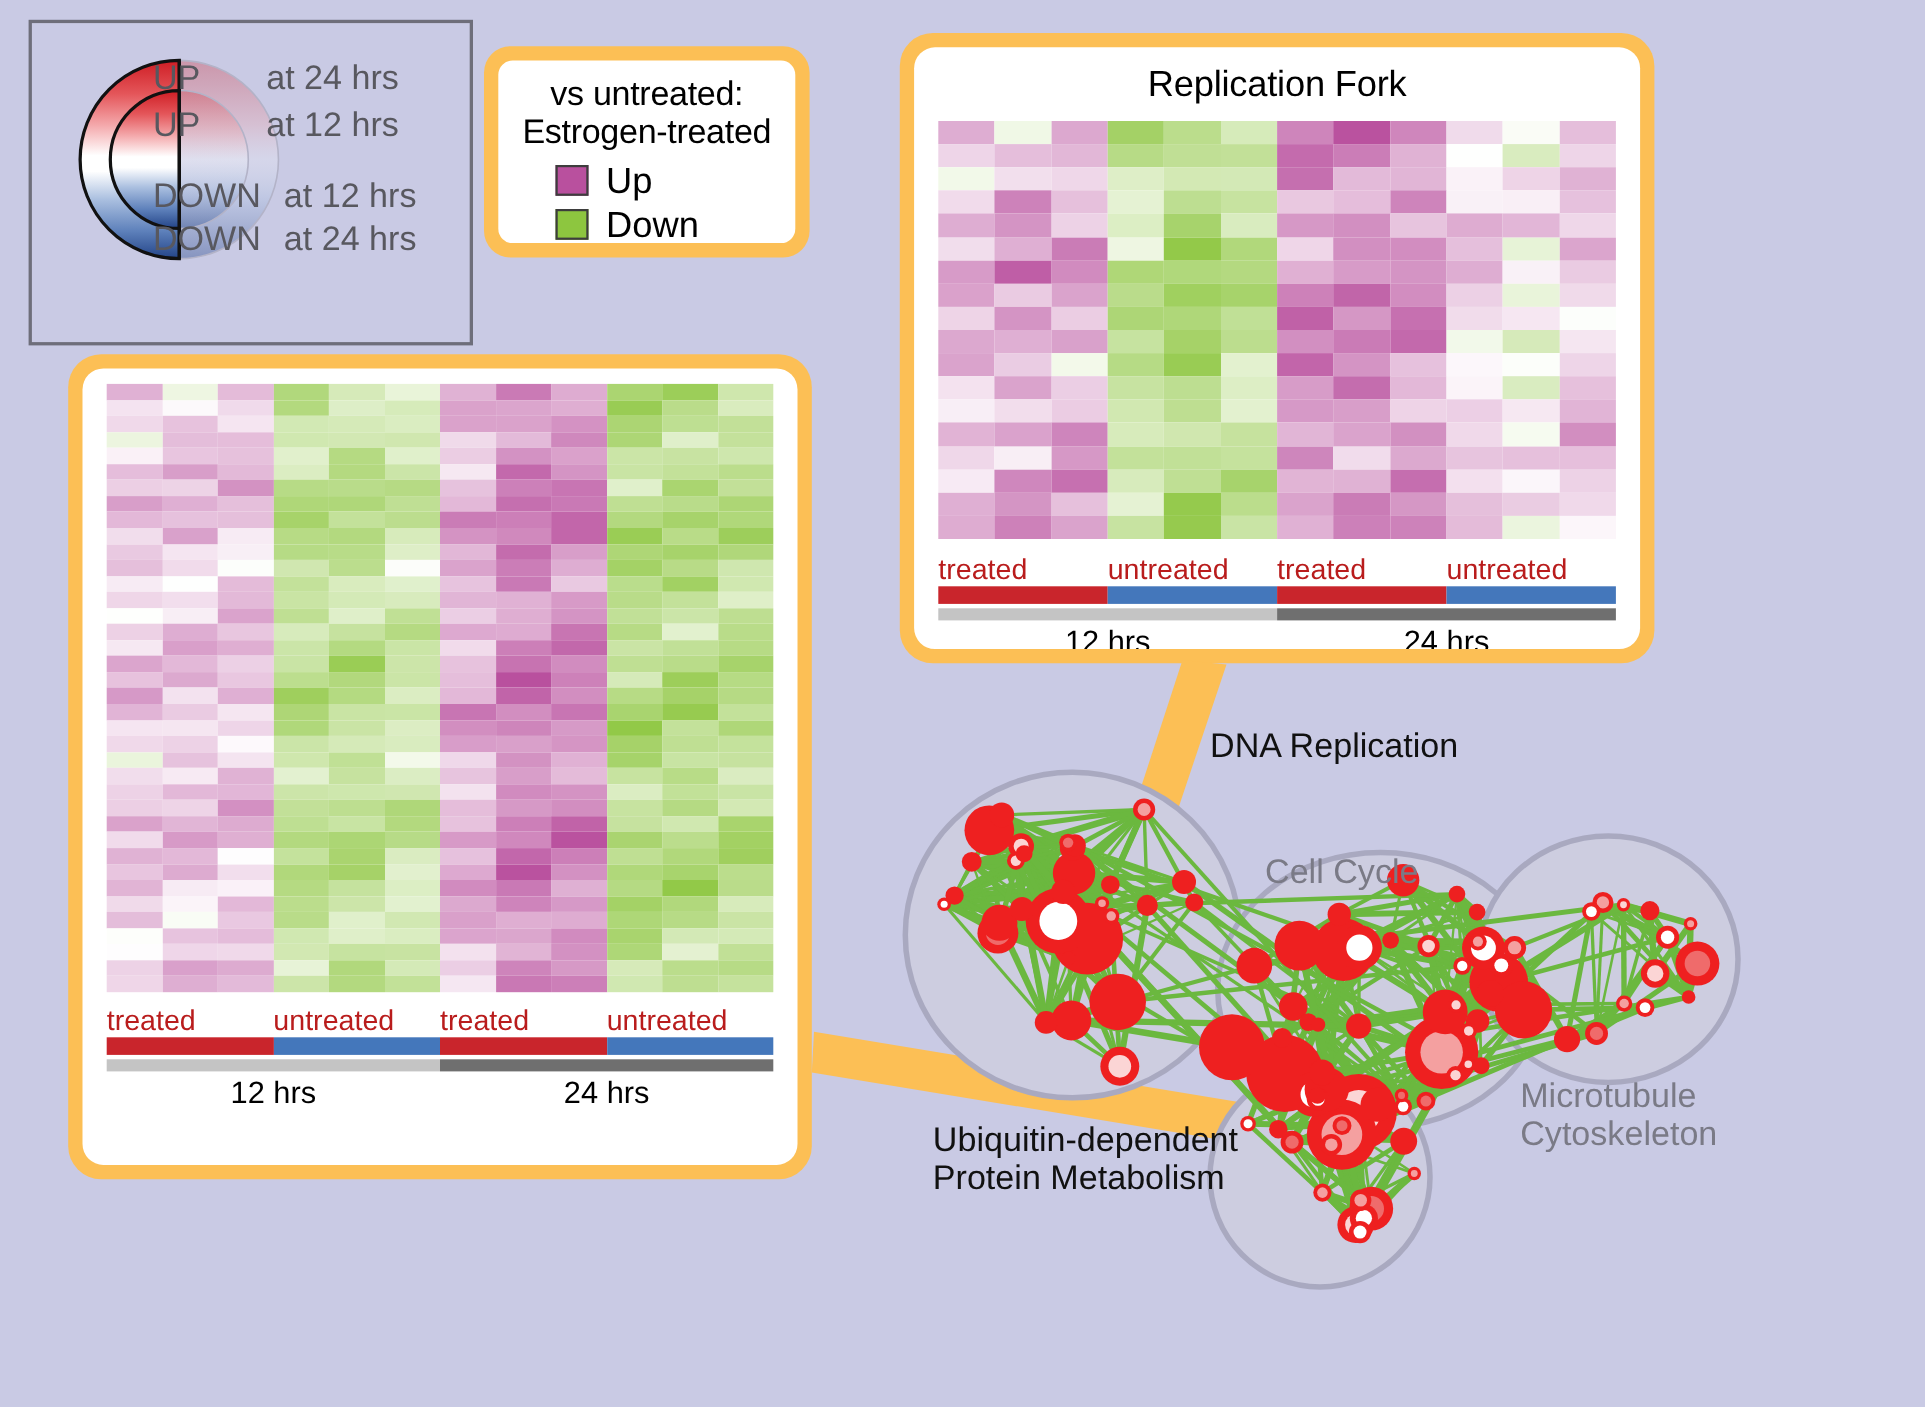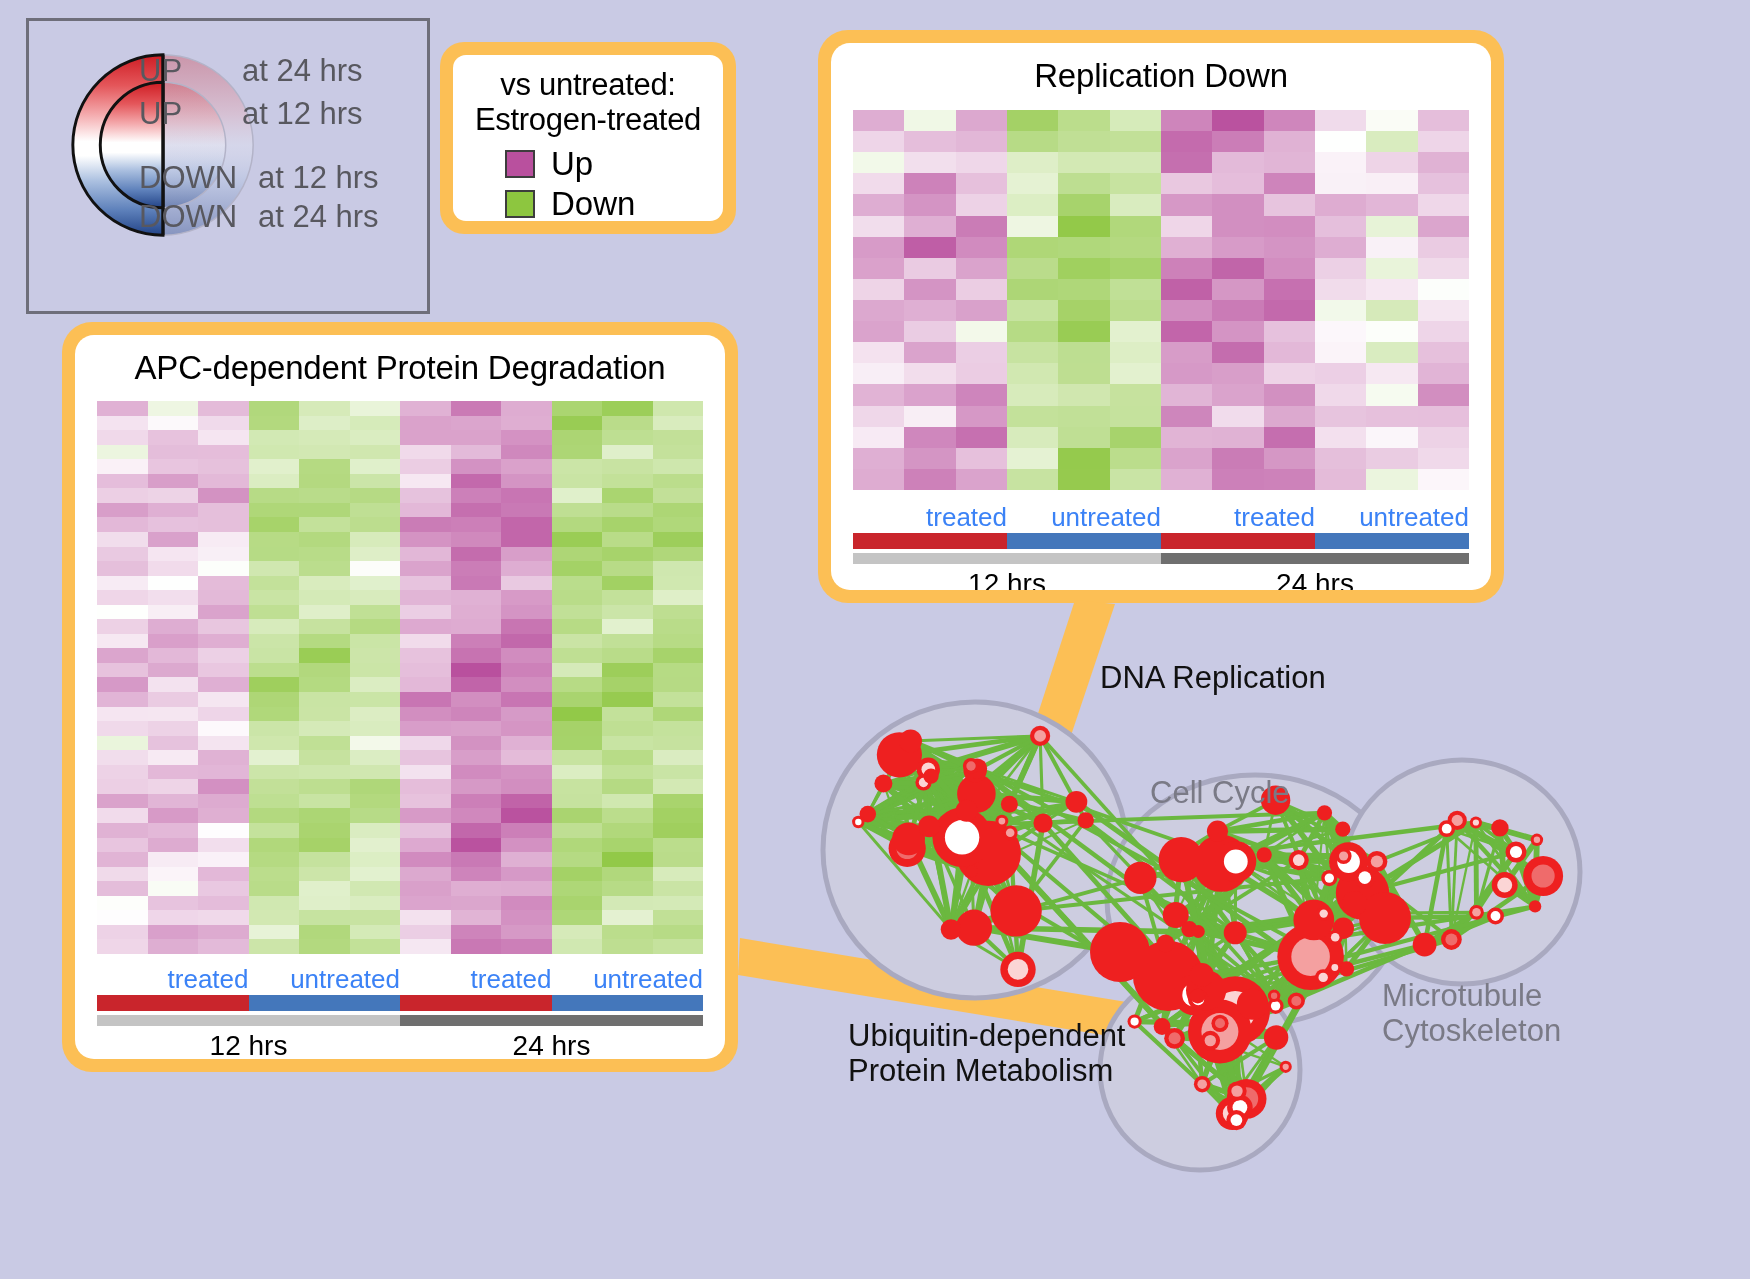--- a/index.html
+++ b/index.html
@@ -51,21 +51,21 @@
   #apc-panel { left: 62px; top: 322px; width: 676px; height: 750px; }
 
   .hm-title {
     text-align: center; font-size: 33px; color: #000; font-weight: normal;
     padding-top: 14px; letter-spacing: -0.2px;
   }
   .hm-grid { display: grid; position: relative; }
   .hm-cell { width: 100%; height: 100%; }
 
   .hm-colnames {
-    display: flex; font-size: 26px; color: #3b82f6; text-align: right;
+    display: flex; font-size: 26px; color: #b91c1c; text-align: left;
   }
   .hm-colnames > div { flex: 1 1 0; }
   .hm-bar { display: flex; height: 16px; }
   .hm-bar > div { flex: 1 1 0; }
   .hm-timebar { display: flex; height: 11px; margin-top: 4px; }
   .hm-timebar > div { flex: 1 1 0; }
   .hm-times { display: flex; font-size: 28px; color: #000; text-align: center; }
   .hm-times > div { flex: 1 1 0; }
 
   
@@ -143,21 +143,21 @@
         <div class="legend-row">
           <span class="legend-swatch" id="sw-down" style="background: rgb(141, 198, 63);"></span>
           <span class="lbl">Down</span>
         </div>
       </div>
     </div>
   </div>
 
   <div class="panel" id="repfork-panel">
     <div class="panel-inner">
-      <div class="hm-title">Replication Down</div>
+      <div class="hm-title">Replication Fork</div>
       <div id="hm-repfork" class="hm-grid" style="margin: 15px 22px 0px; height: 380px; grid-template-columns: repeat(12, 1fr); grid-template-rows: repeat(18, 1fr);">
           <div class="hm-cell" style="background:rgb(222,173,210)"></div>
           <div class="hm-cell" style="background:rgb(240,248,230)"></div>
           <div class="hm-cell" style="background:rgb(220,168,207)"></div>
           <div class="hm-cell" style="background:rgb(164,209,102)"></div>
           <div class="hm-cell" style="background:rgb(187,221,140)"></div>
           <div class="hm-cell" style="background:rgb(214,235,186)"></div>
           <div class="hm-cell" style="background:rgb(206,133,187)"></div>
           <div class="hm-cell" style="background:rgb(186,82,159)"></div>
           <div class="hm-cell" style="background:rgb(207,134,188)"></div>
@@ -389,21 +389,20 @@
         <div class="hm-times" id="rf-times" style="margin-top:4px;">
             <div>12 hrs</div>
             <div>24 hrs</div>
           </div>
       </div>
     </div>
   </div>
 
   <div class="panel" id="apc-panel">
     <div class="panel-inner">
-      <div class="hm-title">APC-dependent Protein Degradation</div>
       <div id="hm-apc" class="hm-grid" style="margin: 14px 22px 0px; height: 553px; grid-template-columns: repeat(12, 1fr); grid-template-rows: repeat(38, 1fr);">
           <div class="hm-cell" style="background:rgb(224,177,212)"></div>
           <div class="hm-cell" style="background:rgb(238,246,226)"></div>
           <div class="hm-cell" style="background:rgb(228,187,217)"></div>
           <div class="hm-cell" style="background:rgb(177,216,124)"></div>
           <div class="hm-cell" style="background:rgb(214,234,185)"></div>
           <div class="hm-cell" style="background:rgb(233,244,217)"></div>
           <div class="hm-cell" style="background:rgb(224,178,212)"></div>
           <div class="hm-cell" style="background:rgb(202,122,181)"></div>
           <div class="hm-cell" style="background:rgb(222,172,209)"></div>

